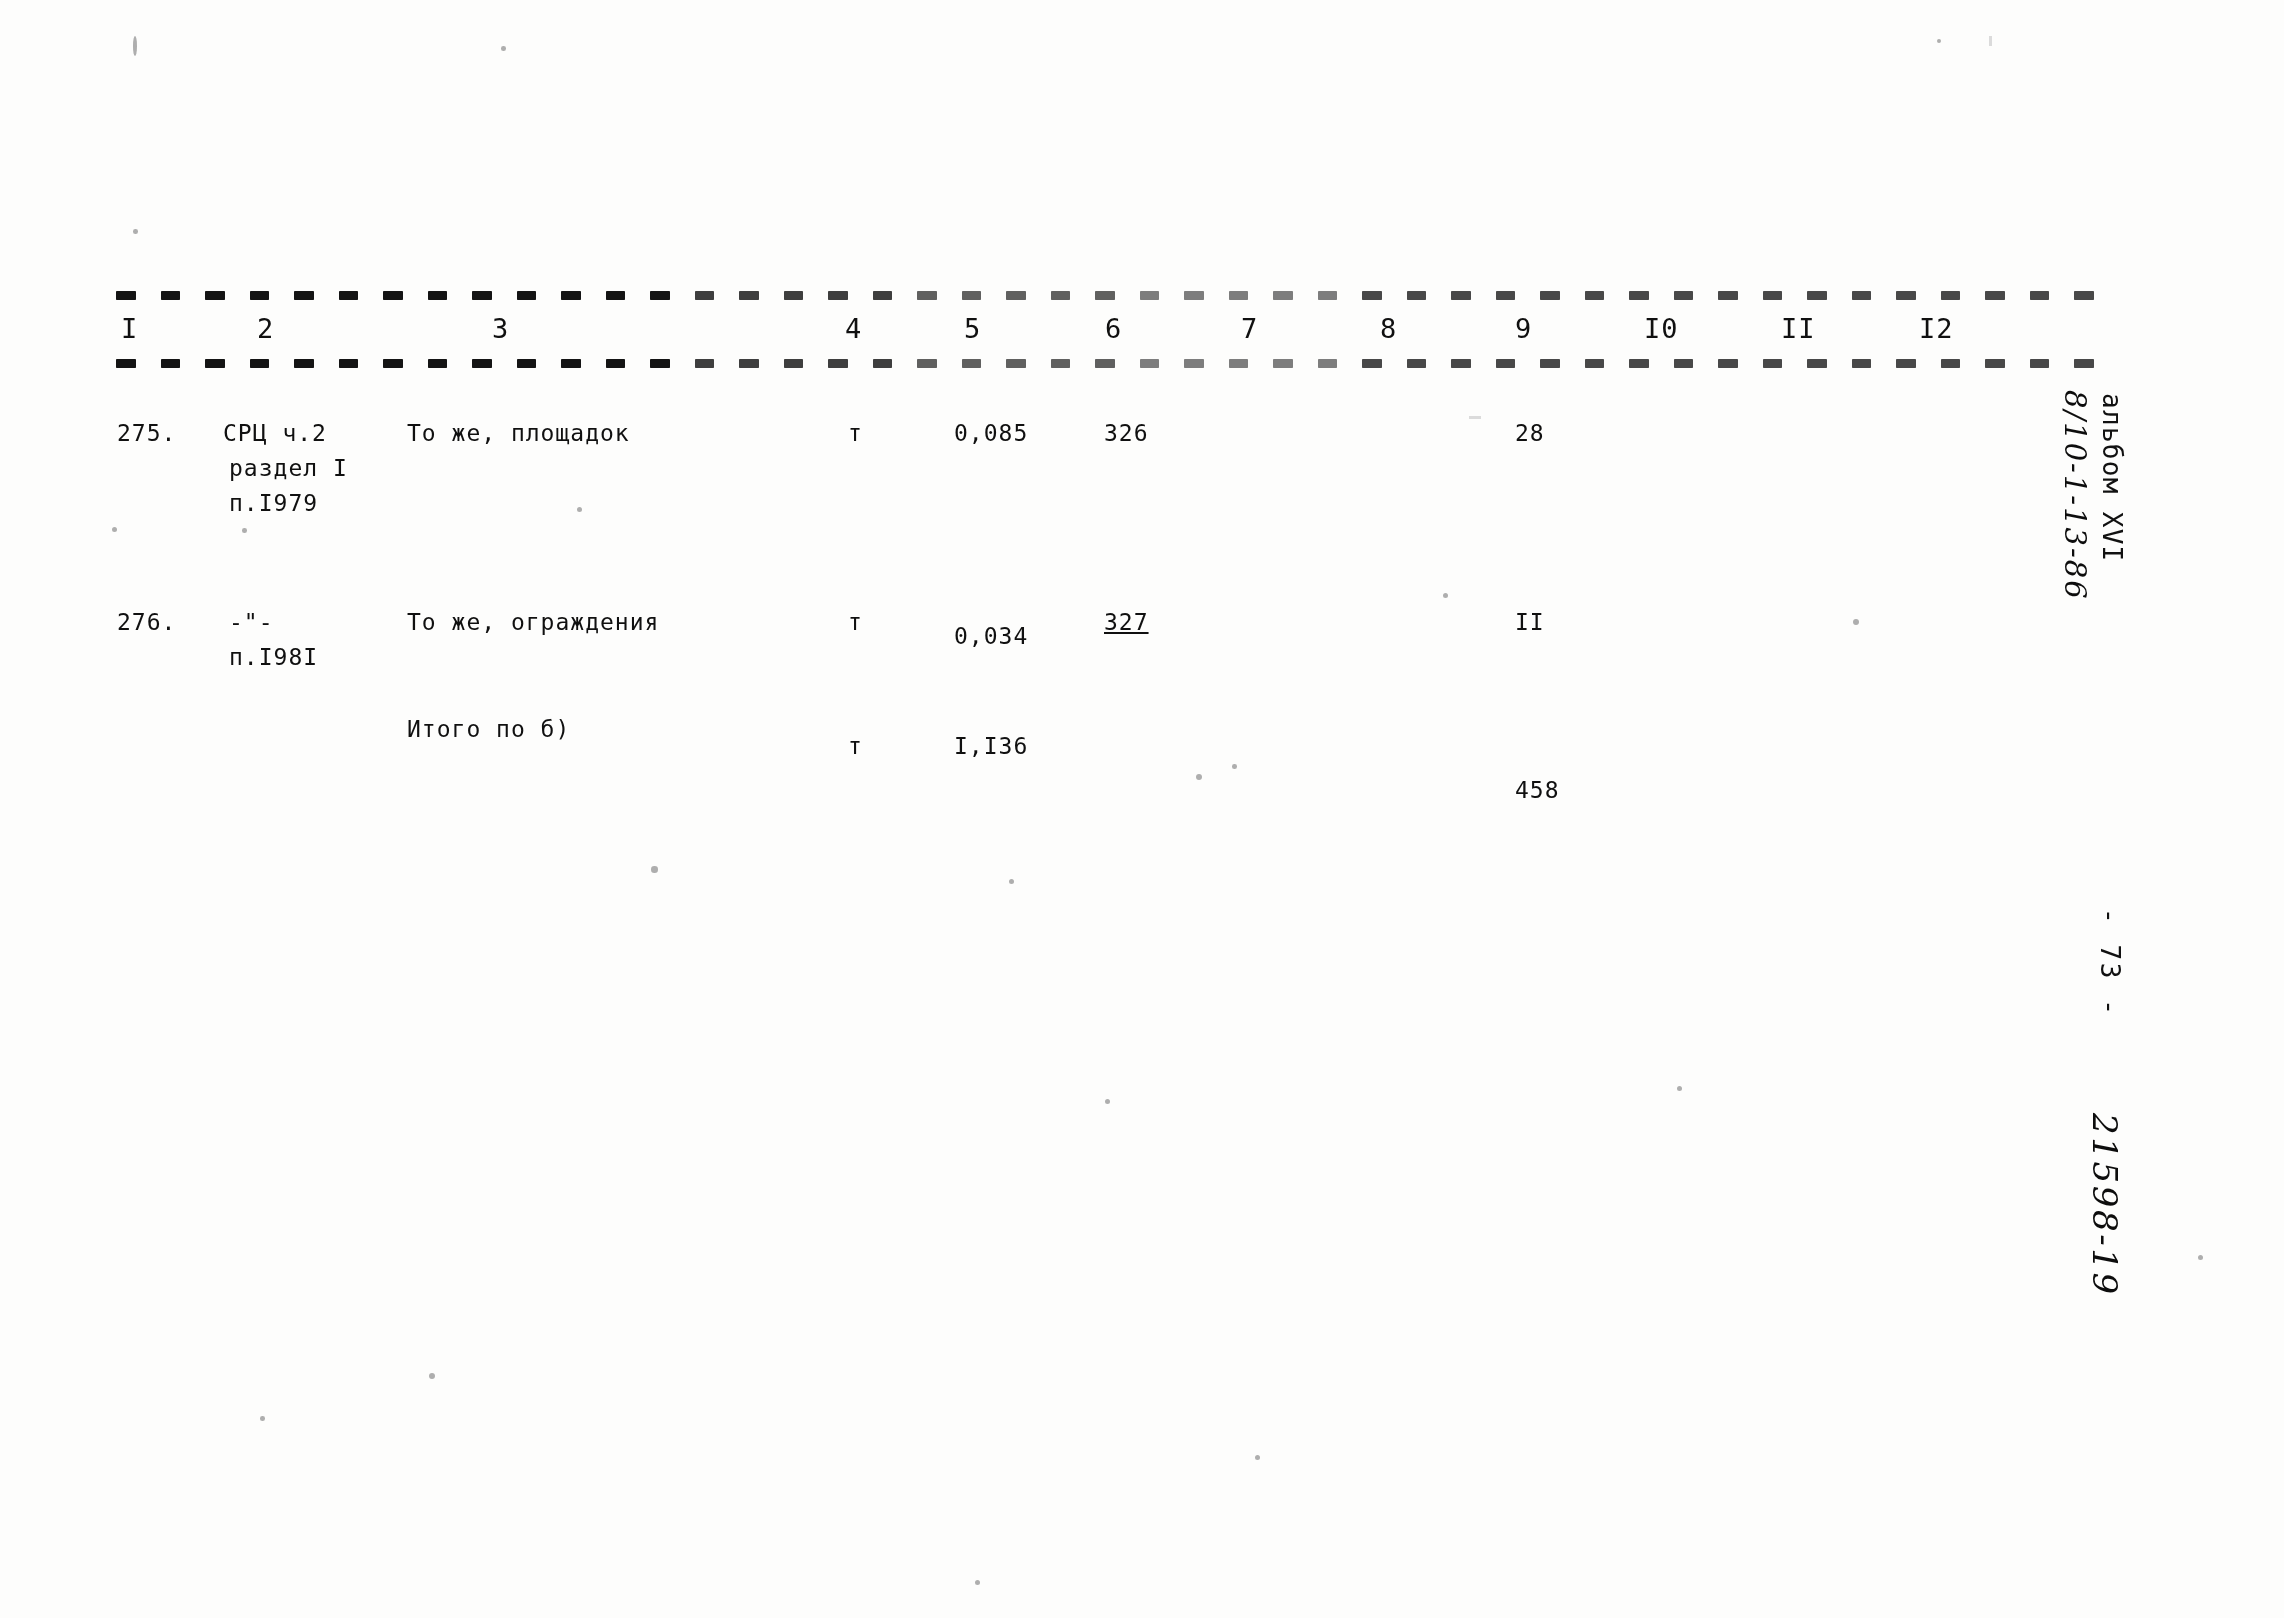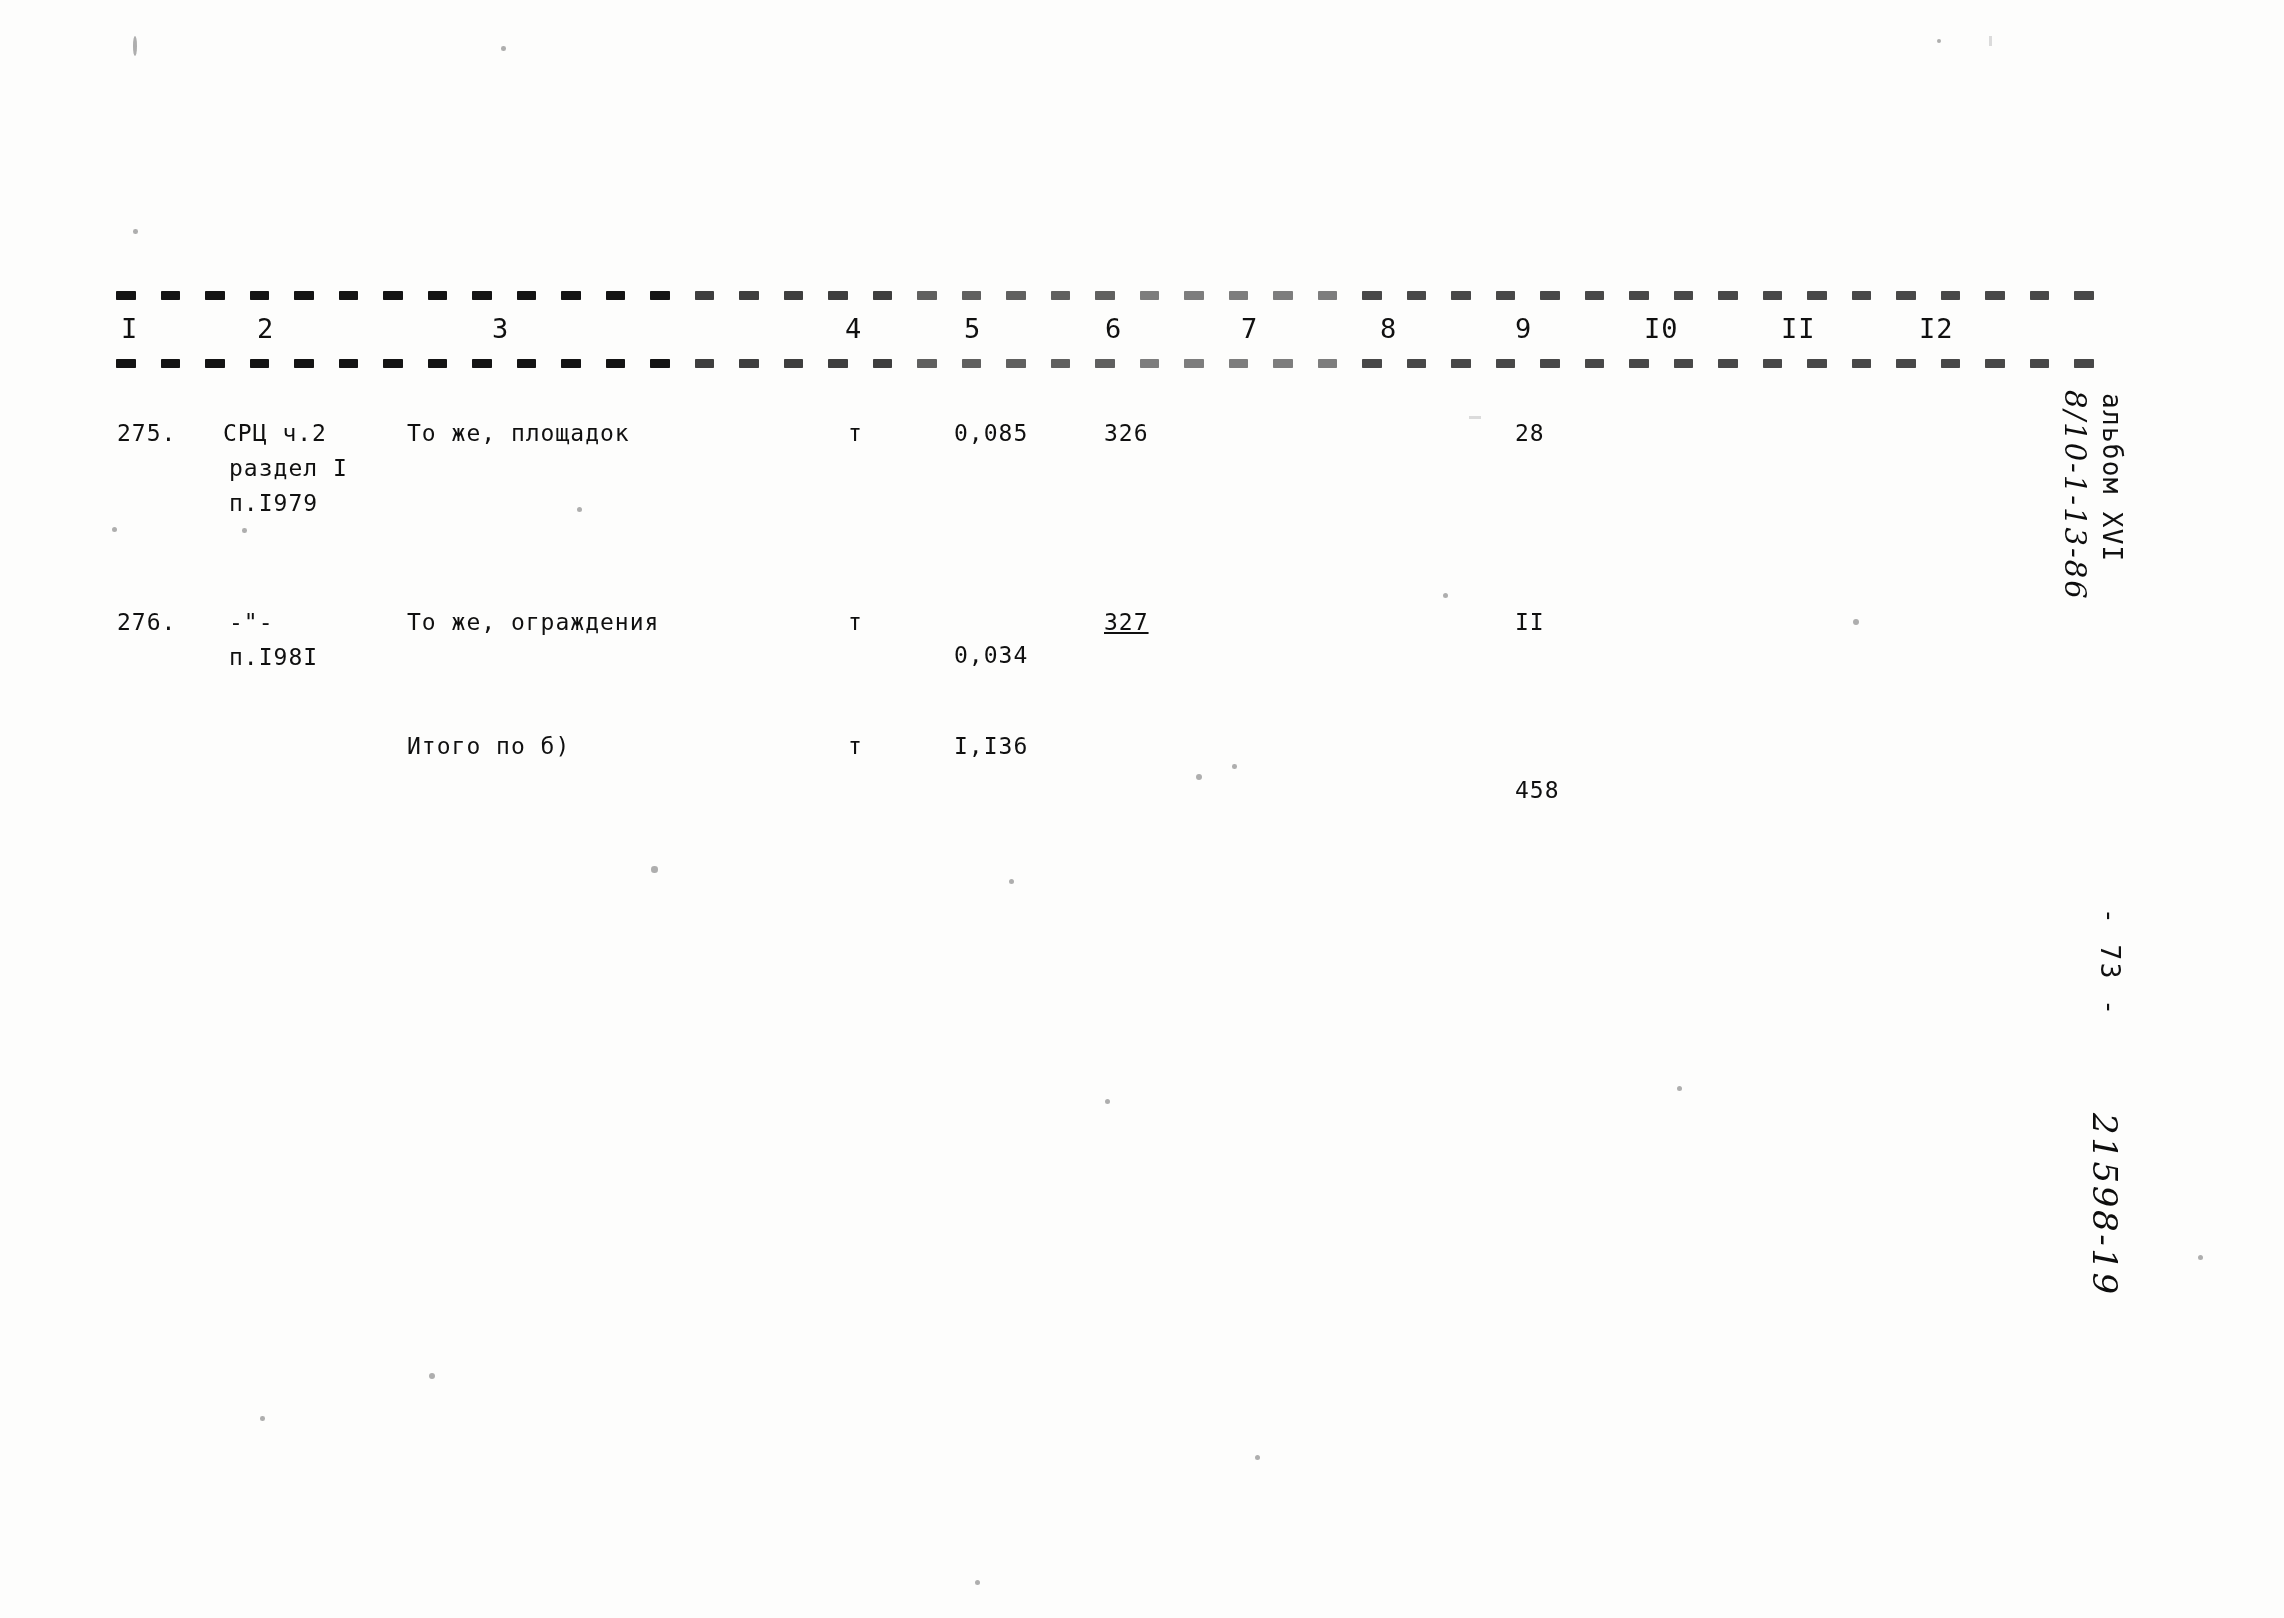--- a/index.html
+++ b/index.html
@@ -218,25 +218,25 @@
   <div class="cell" style="left:848px; top:416px;">т</div>
   <div class="cell" style="left:954px; top:416px;">0,085</div>
   <div class="cell" style="left:1104px; top:416px;">326</div>
   <div class="cell" style="left:1515px; top:416px;">28</div>
 
   <div class="cell" style="left:117px;  top:605px;">276.</div>
   <div class="cell" style="left:229px;  top:605px;">-"-</div>
   <div class="cell" style="left:229px;  top:640px;">п.I98I</div>
   <div class="cell" style="left:407px;  top:605px;">То же, ограждения</div>
   <div class="cell" style="left:848px; top:605px;">т</div>
-  <div class="cell" style="left:954px; top:638px;">0,034</div>
+  <div class="cell" style="left:954px; top:619px;">0,034</div>
   <div class="cell" style="left:1104px; top:605px;text-decoration:underline;">327</div>
   <div class="cell" style="left:1515px; top:605px;">II</div>
 
-  <div class="cell" style="left:407px;  top:729px;">Итого по б)</div>
+  <div class="cell" style="left:407px;  top:712px;">Итого по б)</div>
   <div class="cell" style="left:848px; top:729px;">т</div>
   <div class="cell" style="left:954px; top:729px;">I,I36</div>
   <div class="cell" style="left:1515px; top:729px;margin-top:44px;">458</div>
 
   <div class="rot album" style="left:2127px; top:393px;">альбом XVI</div>
 
   <div class="rot hand" style="left:2092px; top:390px;">8/10-1-13-86</div>
 
   <div class="rot pageno" style="left:2125px; top:908px;">- 73 -</div>
 

